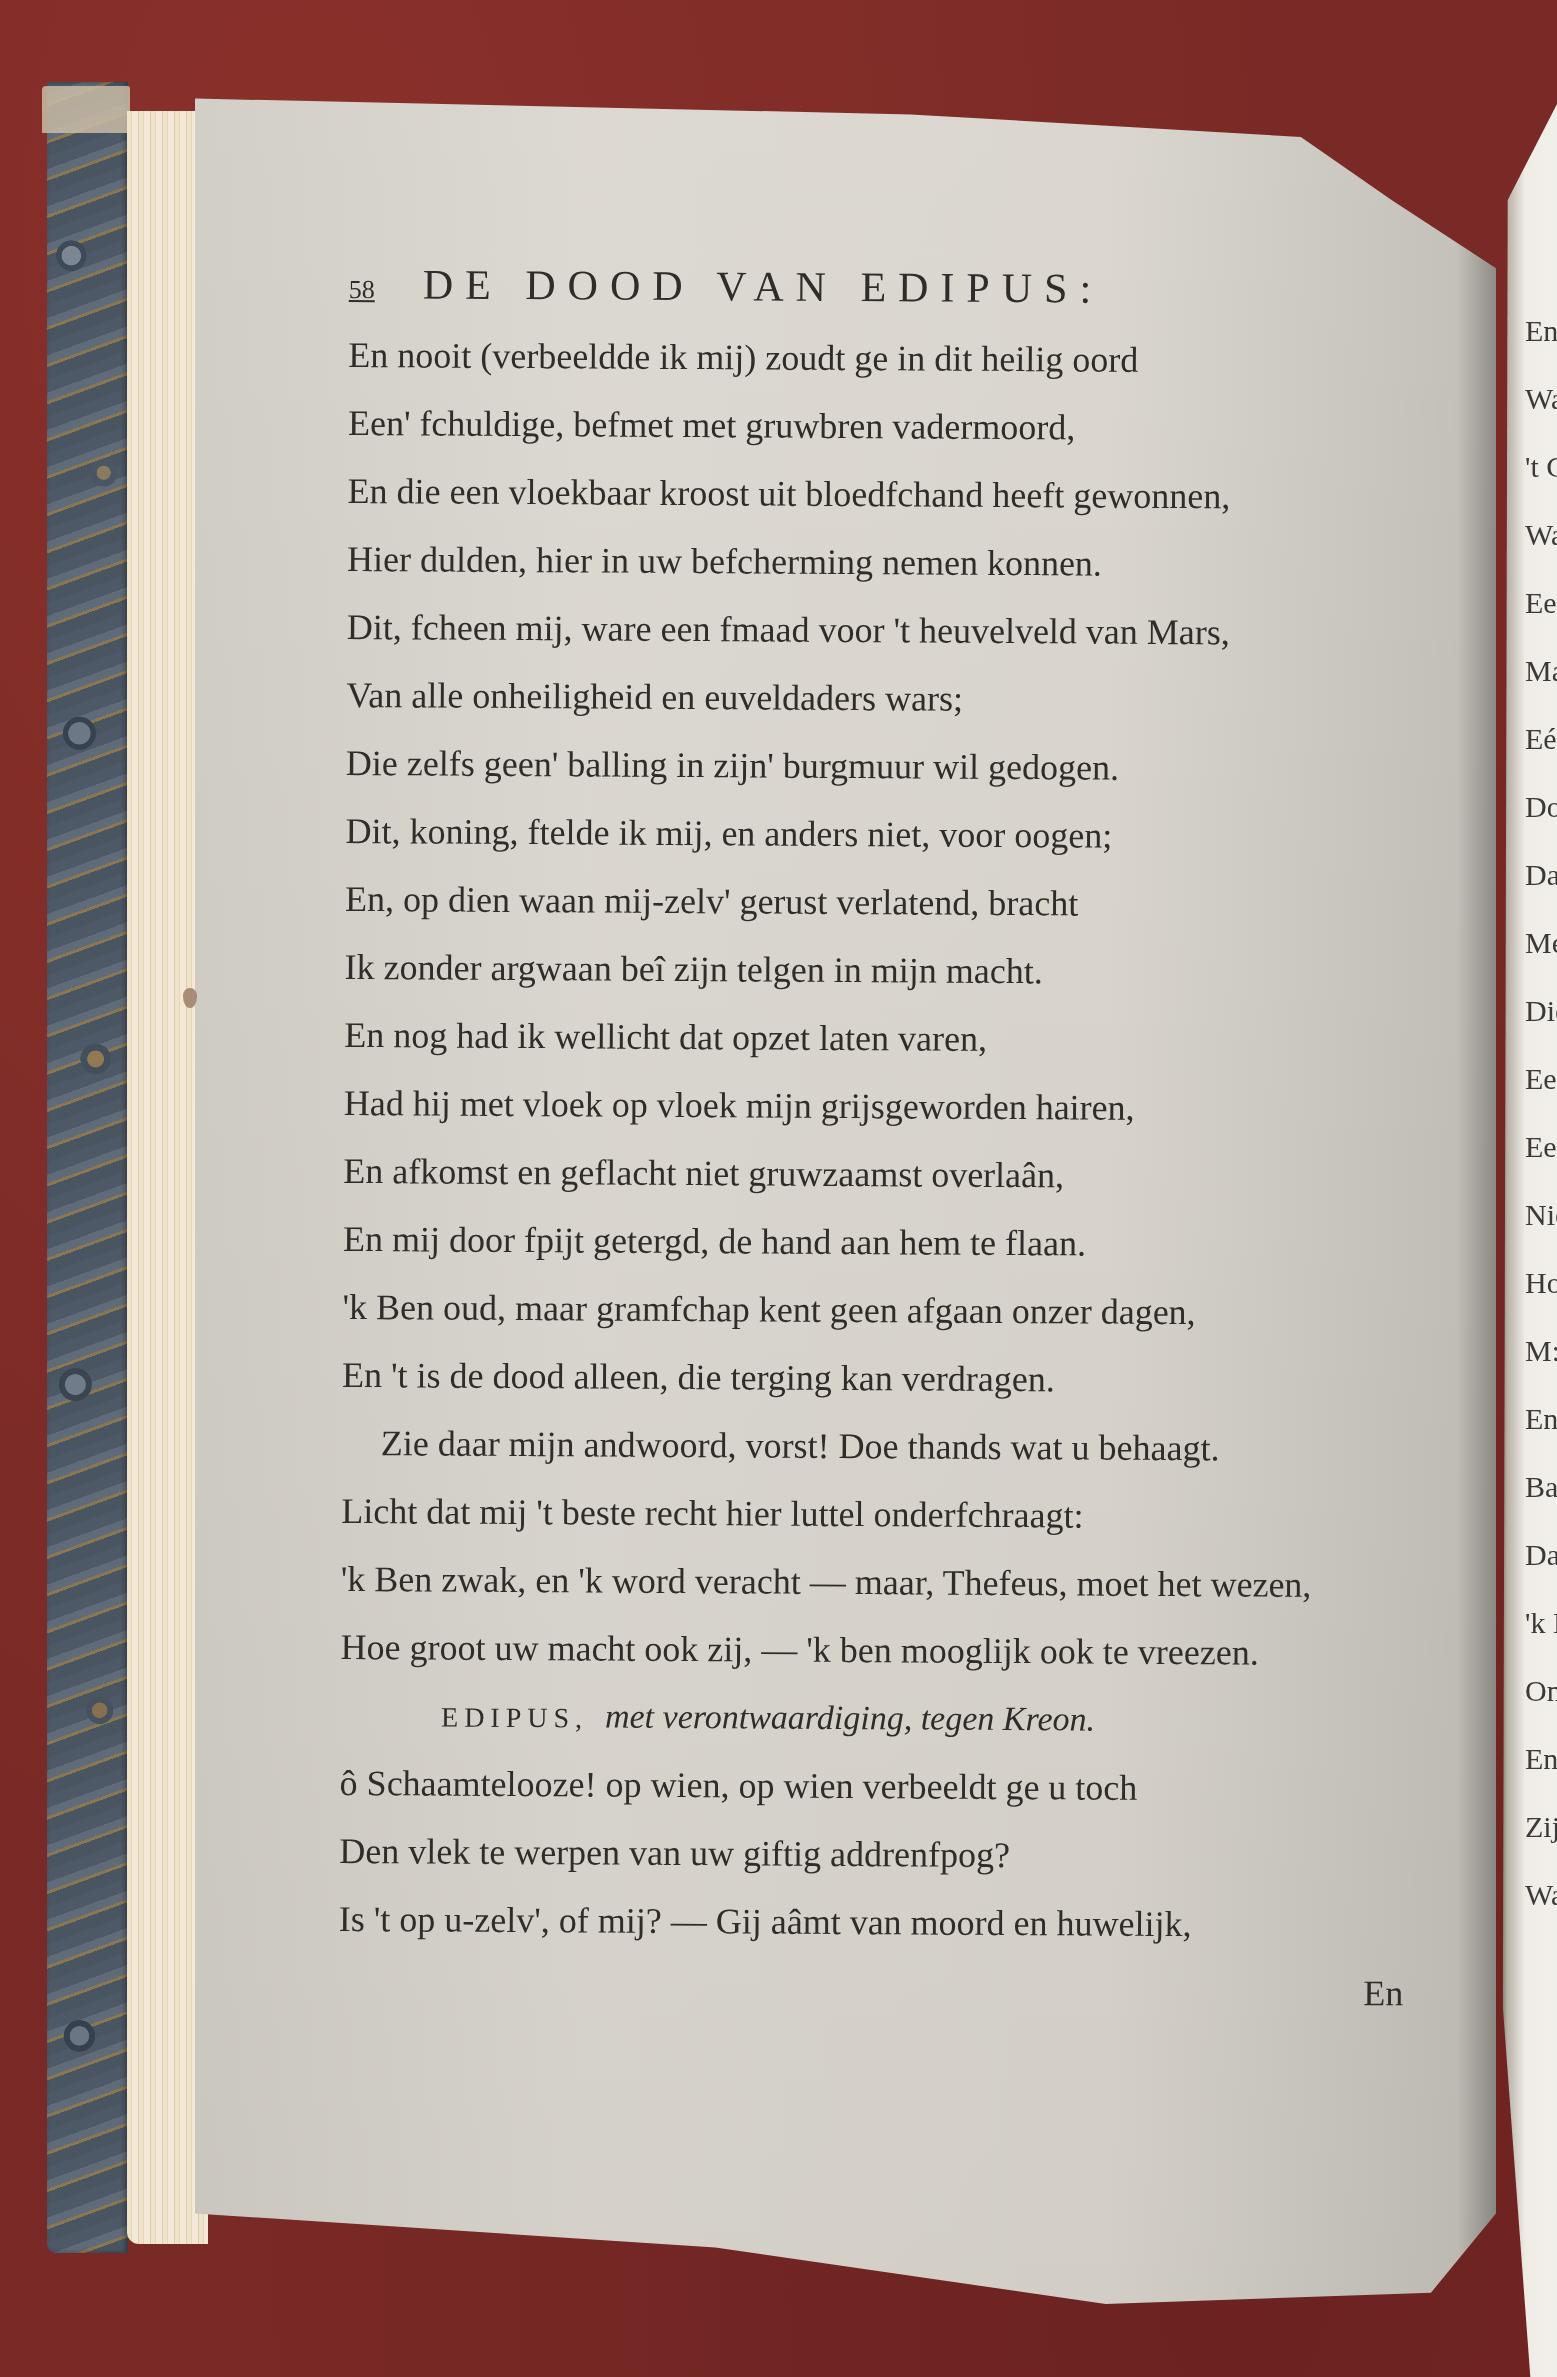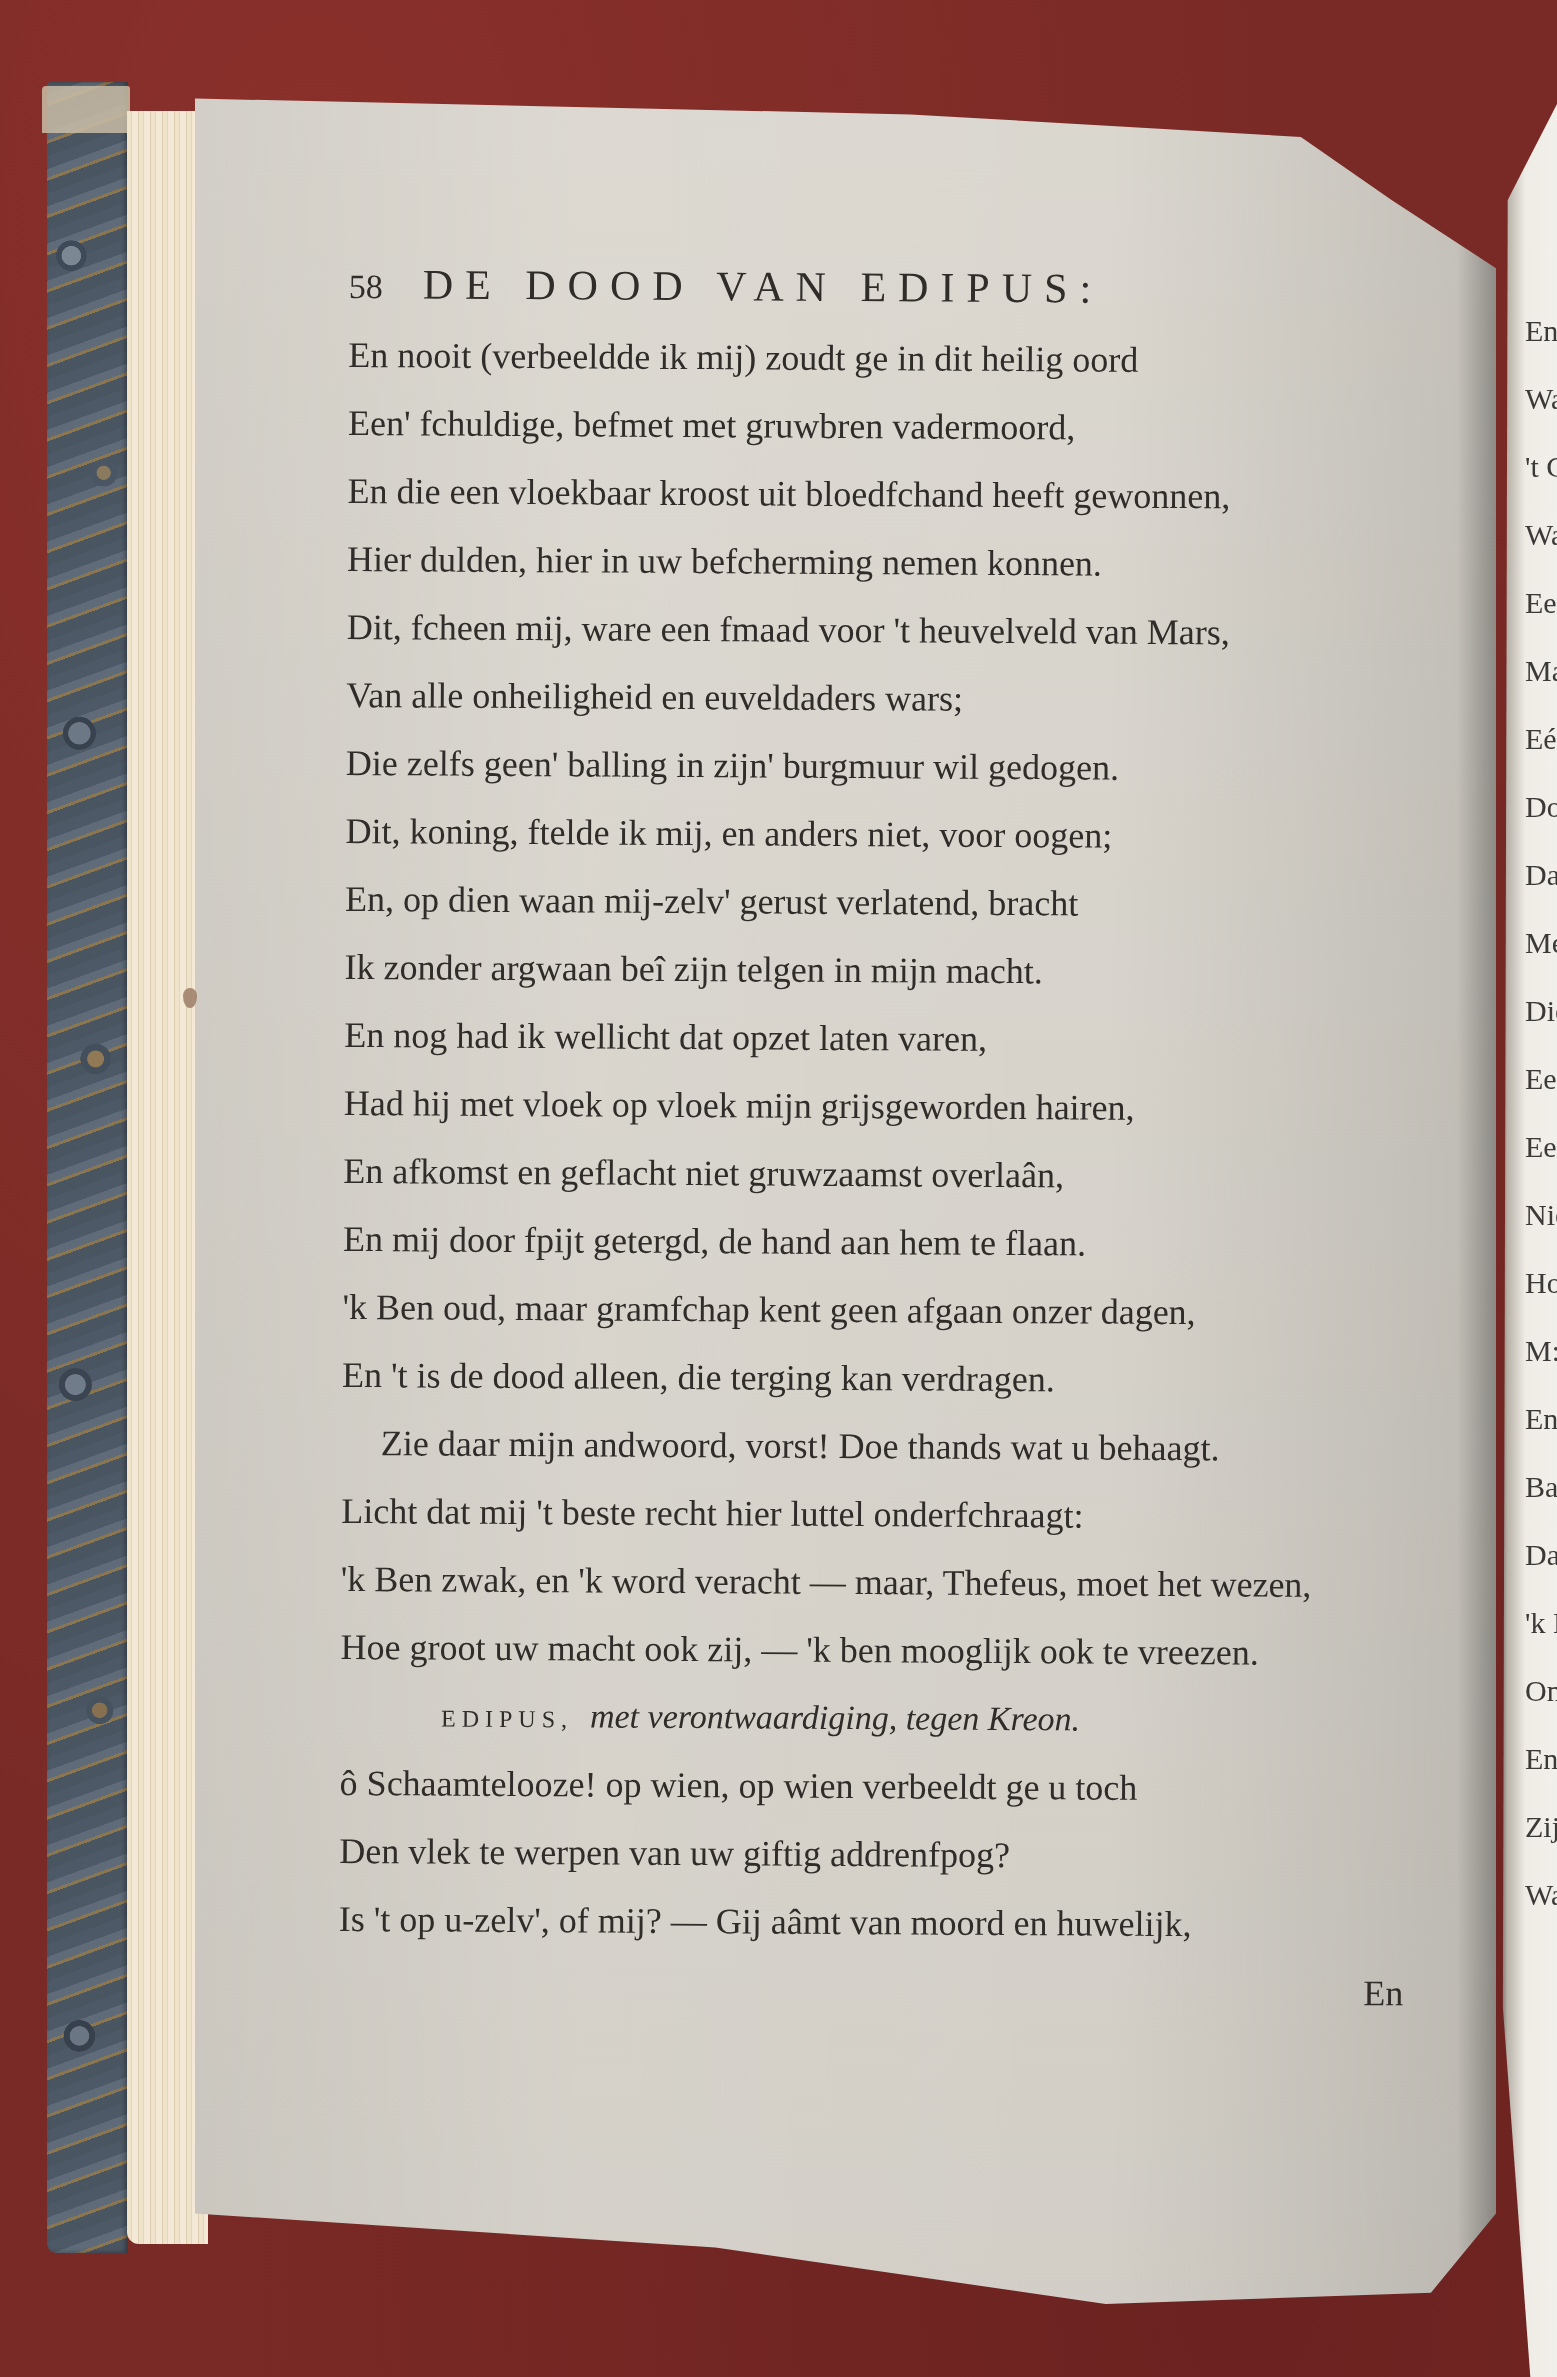--- a/index.html
+++ b/index.html
@@ -113,22 +113,23 @@
       font-family: "Liberation Serif", "DejaVu Serif", serif;
       transform: rotate(0.35deg);
       transform-origin: 0 0;
     }
     .running-head {
       display: flex;
       align-items: baseline;
       height: 61px;
     }
     .page-number {
-      font-size: 34px;
+      font-size: 26px;
       width: 74px;
+      text-decoration: underline;
     }
     .running-title {
       font-size: 42px;
       letter-spacing: 12px;
       font-weight: normal;
     }
     .verse {
       font-size: 36px;
       line-height: 68px;
       white-space: nowrap;
@@ -143,21 +144,21 @@
       padding-left: 39px;
     }
     .stage-direction {
       font-size: 30px;
       height: 68px;
       line-height: 68px;
       padding-left: 101px;
       white-space: nowrap;
     }
     .speaker {
-      font-size: 24px;
+      font-size: 28px;
       letter-spacing: 6px;
     }
     .direction-text {
       font-style: italic;
       font-size: 34px;
       padding-left: 9.4px;
     }
     .catchword {
       font-size: 36px;
       text-align: right;

